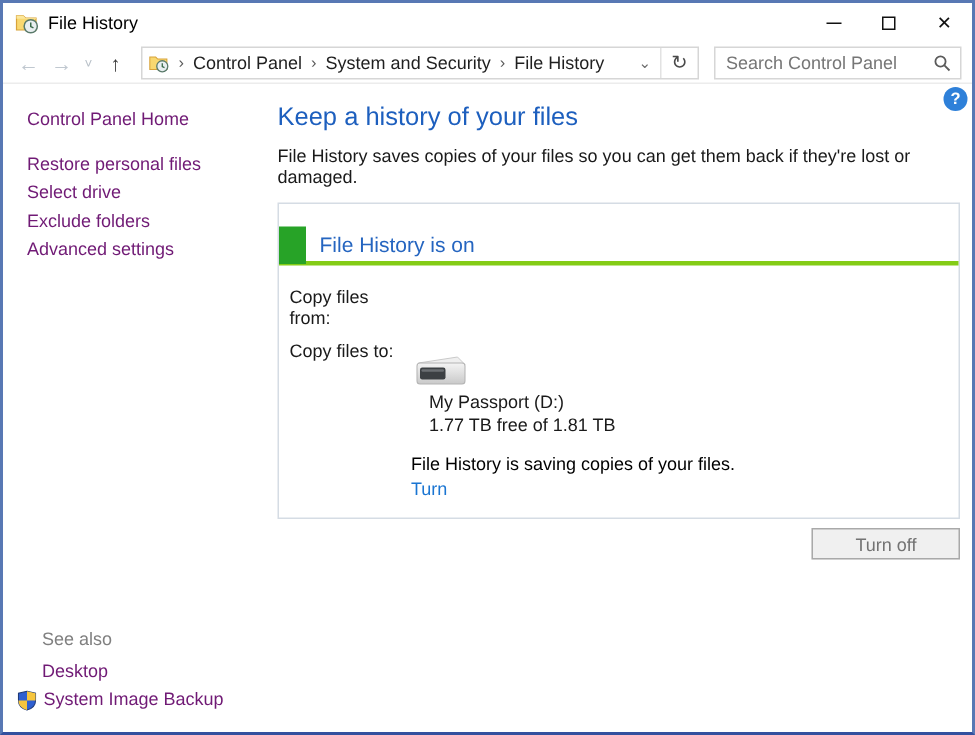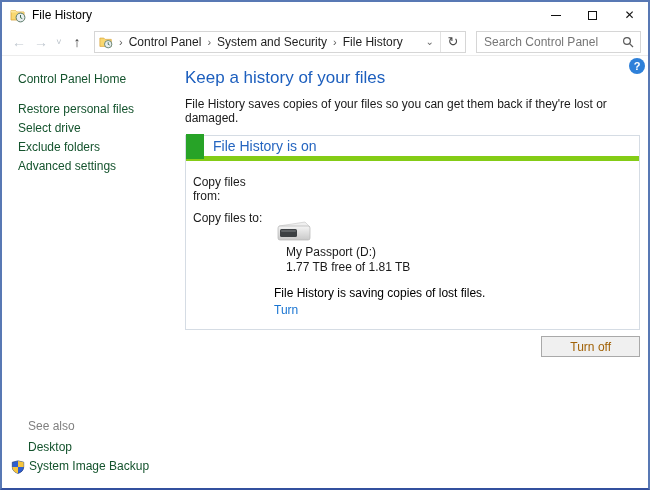--- a/index.html
+++ b/index.html
@@ -31,50 +31,50 @@
   .crumb{color:#1f1f1f;white-space:nowrap;}
   .addr-spacer{flex:1;}
   .addr-chevron{color:#6a6a6a;font-size:10px;padding:0 6px;border:none;background:none;}
   .addr-divider{width:1px;height:20px;background:#e2e2e2;}
   .refresh-btn{width:24px;text-align:center;font-size:13px;color:#4a4a4a;border:none;background:none;padding:0;}
   .searchbox{margin-left:10px;width:165px;height:22px;border:1px solid #d6d6d6;display:flex;align-items:center;background:#fff;}
   .searchbox .placeholder{flex:1;margin-left:7px;color:#767676;white-space:nowrap;overflow:hidden;}
   .searchbox svg{margin-right:6px;flex:0 0 auto;}
   
   .sidebar{position:absolute;top:54px;left:0;width:183px;bottom:0;background:#fff;}
-  .side-link{display:block;color:#14532d;text-decoration:none;padding:0 13px 0 16px;line-height:19px;cursor:pointer;}
+  .side-link{display:block;color:#701a75;text-decoration:none;padding:0 13px 0 16px;line-height:19px;cursor:pointer;}
   .side-home{margin-top:14px;margin-bottom:11px;}
   .see-also{position:absolute;left:0;right:0;bottom:12px;}
   .see-also .label{color:#808080;padding-left:26px;margin-bottom:5px;}
   .see-also .side-link{padding-left:26px;}
   .sib-row{display:flex;align-items:center;}
   .sib-row svg{margin-left:9px;flex:0 0 auto;}
   .sib-row .side-link{padding-left:4px;}
   
   .content{position:absolute;top:54px;left:183px;width:455px;}
   .help-btn{position:absolute;top:56px;right:3px;width:16px;height:16px;border-radius:50%;background:#2e80d9;color:#fff;font-size:11px;font-weight:bold;display:flex;align-items:center;justify-content:center;border:none;padding:0;}
   .page-heading{margin:12px 0 0 0;font-size:17px;font-weight:400;color:#1d5fbe;}
   .page-desc{margin:9px 0 0 0;color:#1a1a1a;}
   .status-box{margin-top:10px;border:1px solid #d5dce4;background:#fff;}
-  .status-header{height:25px;display:flex;align-items:center;border-bottom:5px solid #84cc16;}
+  .status-header{height:25px;display:flex;align-items:center;border-bottom:3px solid #84cc16;margin-top:16px;}
   .green-block{width:18px;height:25px;background:#27a327;flex:0 0 auto;}
   .status-title{margin-left:9px;font-size:14px;color:#2565c0;}
   .status-body{padding:14px 14px 12px 7px;}
   .info-row{display:flex;margin-bottom:8px;}
   .info-label{width:81px;flex:0 0 auto;color:#1a1a1a;}
   .info-value{color:#1a1a1a;}
   .drive-block{display:flex;margin-top:3px;flex-direction:column;}
   .drive-icon{width:38px;height:27px;flex:0 0 auto;margin-top:4px;}
   .drive-text{margin-left:12px;}
   .drive-name{line-height:15px;}
   .drive-space{line-height:15px;}
   .saving-text{margin-top:11px;color:#000;}
   .stop-link{display:inline-block;margin-top:3px;color:#1a75d2;text-decoration:none;cursor:pointer;}
   .turnoff-row{margin-top:6px;text-align:right;}
-  .turnoff-btn{min-width:60px;height:21px;background:#f0f0f0;border:1px solid #a9a9a9;font-family:"Liberation Sans",sans-serif;font-size:12px;color:#a16207;padding:0 28px;}
+  .turnoff-btn{min-width:60px;height:21px;background:#f0f0f0;border:1px solid #a9a9a9;font-family:"Liberation Sans",sans-serif;font-size:12px;color:#737373;padding:0 28px;}
 </style>
 </head>
 <body>
 
 <div class="window">
 
   <div class="titlebar">
     <span class="app-icon">
       <svg width="16" height="16" viewBox="0 0 16 16">
         <path d="M1 3.5 L1 13 L14 13 L14 5 L7 5 L5.5 3.5 Z" fill="#f9d870" stroke="#d8a33a" stroke-width="0.8"></path>
@@ -186,21 +186,21 @@
                   <rect x="4" y="8" width="32" height="14" rx="2" fill="url(#dg)" stroke="#b4b4b4" stroke-width="0.7"></rect>
                   <rect x="6" y="11" width="17" height="8" rx="1.5" fill="#3c4043"></rect>
                   <rect x="7" y="12.2" width="15" height="1.6" rx="0.8" fill="#6a6e72"></rect>
                 </svg>
               </span>
               <div class="drive-text">
                 <div class="drive-name">My Passport (D:)</div>
                 <div class="drive-space">1.77 TB free of 1.81 TB</div>
               </div>
             </div>
-            <div class="saving-text">File History is saving copies of lost files.</div>
+            <div class="saving-text">File History is saving copies of your files.</div>
             <a class="stop-link">Turn</a>
           </div>
         </div>
       </div>
     </div>
 
     <div class="turnoff-row">
       <button class="turnoff-btn">Turn off</button>
     </div>
   </div>

